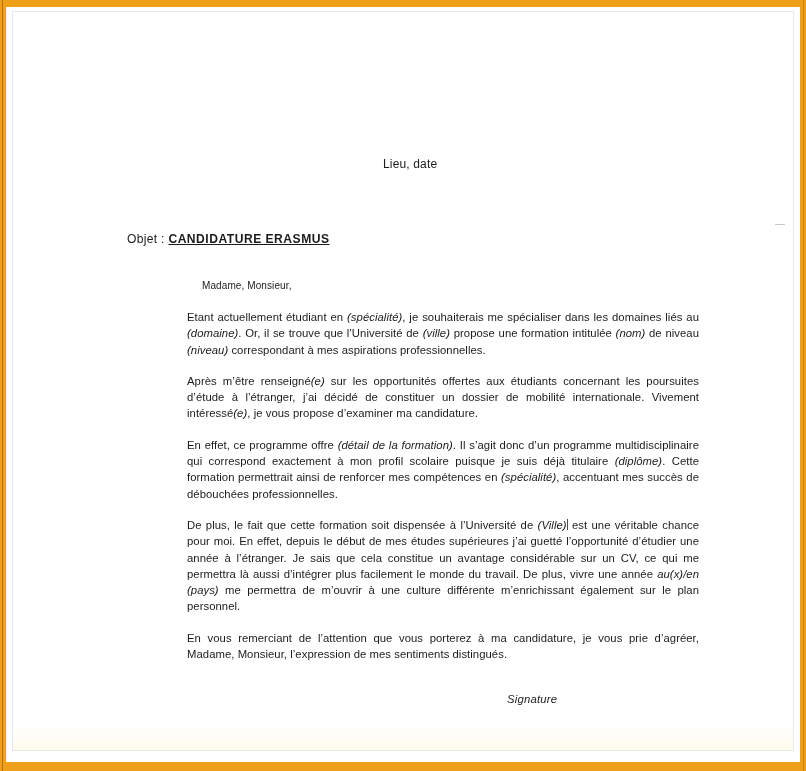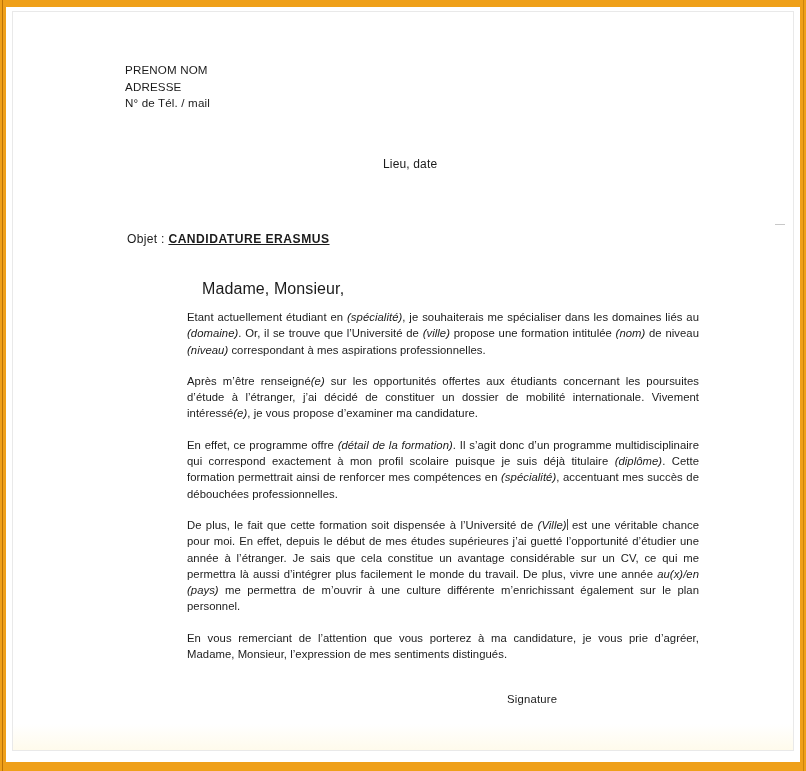--- a/index.html
+++ b/index.html
@@ -103,21 +103,21 @@
     font-weight: bold;
     letter-spacing: .3px;
   }
   .subject .subj-label { font-weight: normal; }
   .subject .subj-value { font-weight: bold; letter-spacing: .5px; text-decoration: underline; }
 
   .salutation {
     position: absolute;
     left: 174px;
     top: 268px;
-    font-size: 16px;
+    font-size: 10px;
     letter-spacing: .1px;
     padding-left: 15px;
   }
 
   .body {
     position: absolute;
     left: 174px;
     top: 297px;
     width: 512px;
   }
@@ -130,20 +130,21 @@
     letter-spacing: .05px;
   }
   .body p:last-child { margin-bottom: 0; }
   .body i { font-style: italic; }
 
   .signature {
     position: absolute;
     left: 494px;
     top: 681px;
     font-size: 11.3px;
+    font-style: italic;
     letter-spacing: .2px;
   }
 
   
   .edge-mark {
     position: absolute;
     right: 8px;
     top: 212px;
     width: 10px;
     height: 1px;
@@ -163,23 +164,20 @@
 </head>
 <body>
 
 <div id="frame">
 
   <div id="sheet">
     <div class="scan-tint"></div>
 
     <div id="page">
 
-      <div class="sender">PRENOM NOM
-ADRESSE
-N° de Tél. / mail</div>
 
       <div class="place-date">Lieu, date</div>
 
       <div class="subject">
         <span class="subj-label">Objet :</span><span>&nbsp;</span><span class="subj-value">CANDIDATURE  ERASMUS</span>
       </div>
 
       <div class="salutation">Madame, Monsieur,</div>
 
       <div class="body" id="letter-body">

